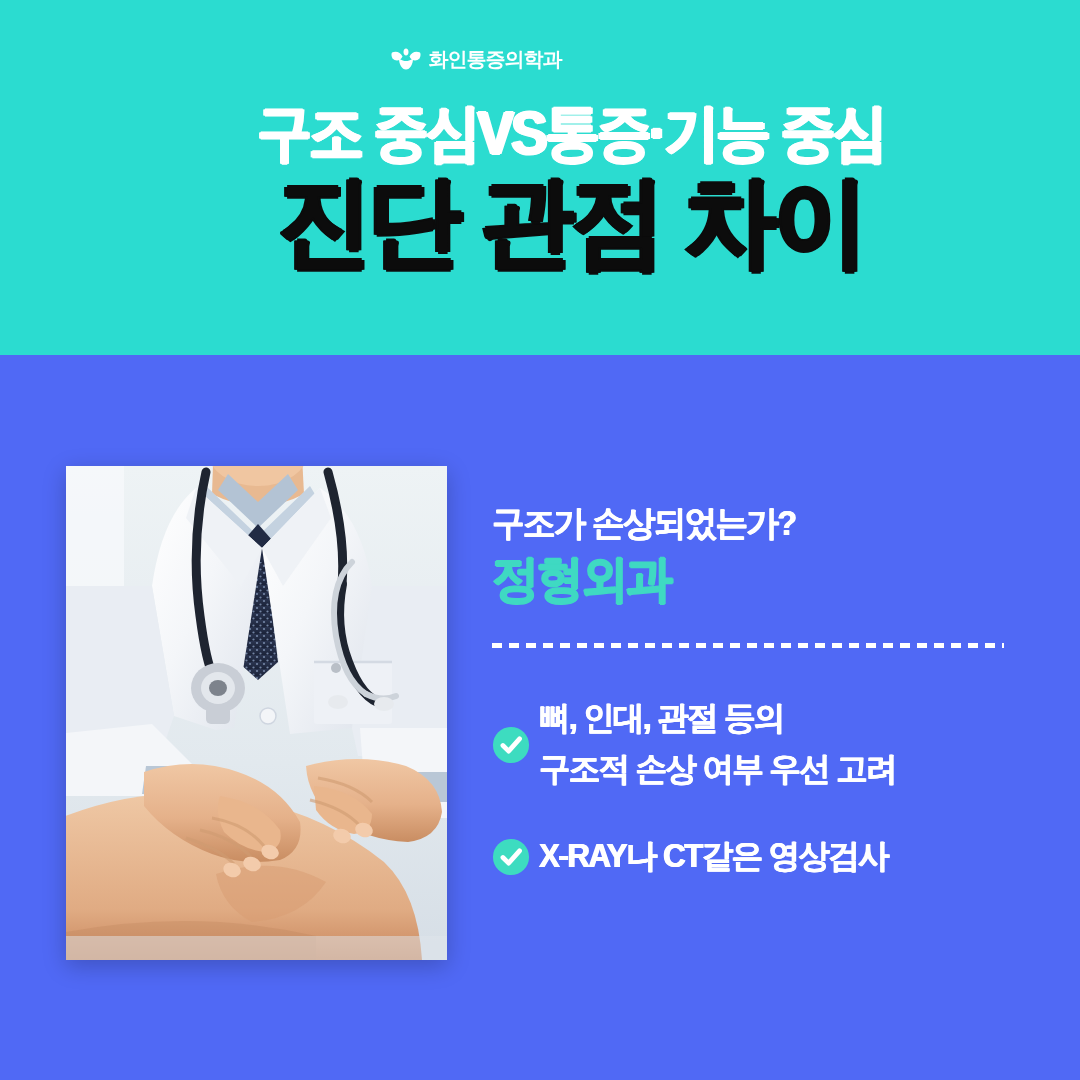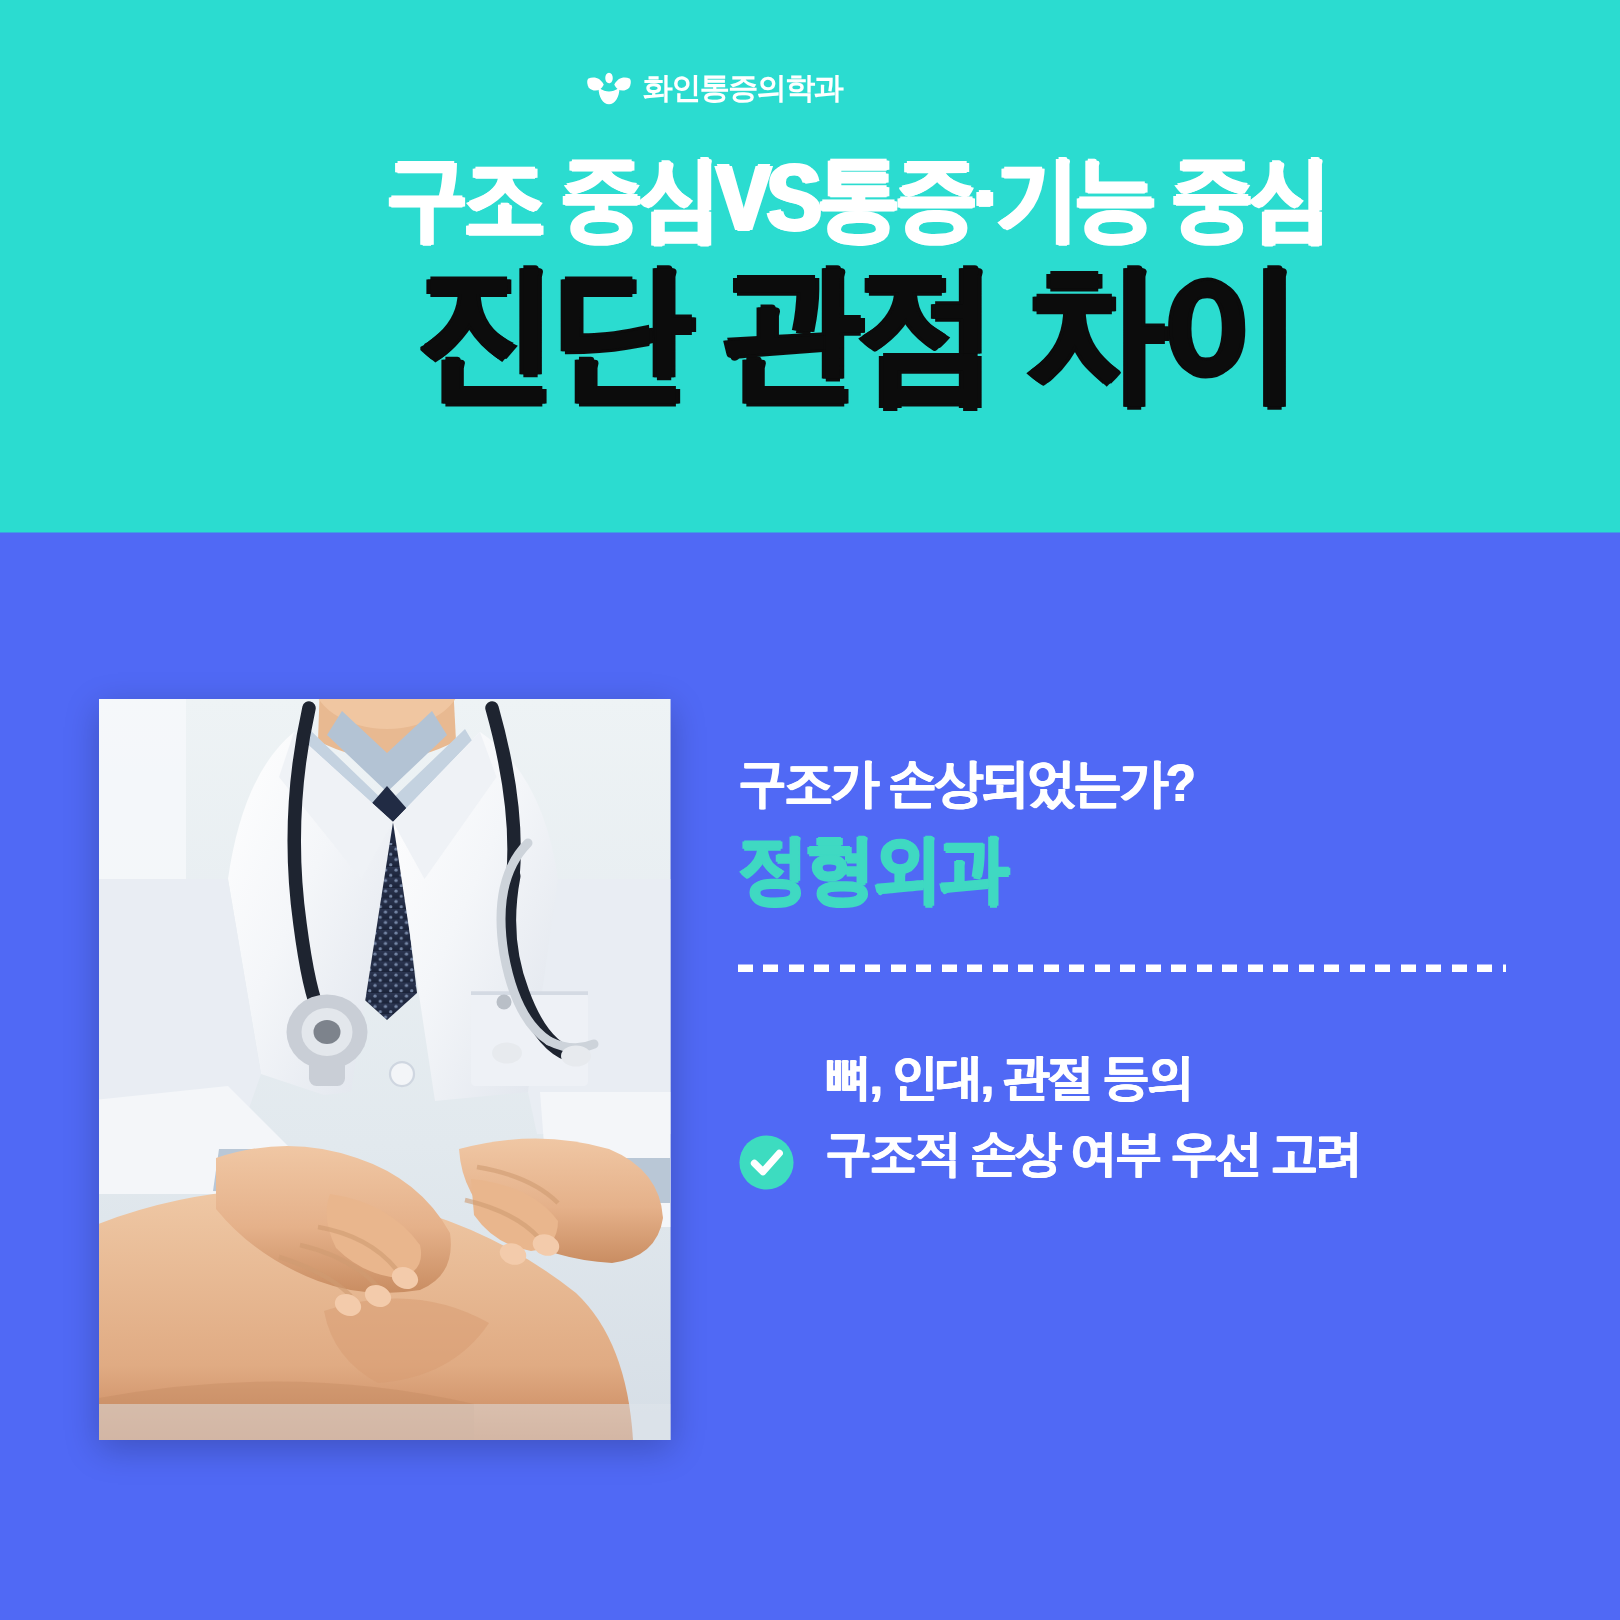--- a/index.html
+++ b/index.html
@@ -79,21 +79,21 @@
     text-shadow:1.2px 0 0 #3fd9c2, -1.2px 0 0 #3fd9c2, 0 1px 0 #3fd9c2, 0 -1px 0 #3fd9c2;
   }
 
   .divider{
     margin-top:36px; width:512px; height:5px;
     background-image:repeating-linear-gradient(
       to right, #ffffff 0px, #ffffff 10px, rgba(255,255,255,0) 10px, rgba(255,255,255,0) 17px);
   }
 
   .bullets{ margin-top:44px; }
-  .bullet{ display:flex; align-items:flex-end; gap:20px; margin-bottom:36px; }
+  .bullet{ display:flex; align-items:center; gap:9px; margin-bottom:36px; }
   .check-icon{ flex:0 0 auto; width:38px; height:38px; margin-top:4px; display:block; }
   .bullet-text{
     color:#ffffff; font-size:33px; font-weight:700;
     letter-spacing:-1.6px; line-height:1.55;
     transform:scaleX(0.95); transform-origin:left top;
     text-shadow:0.6px 0 0 #fff, -0.6px 0 0 #fff;
   }
   .bullet-text .l2{ display:block; }
 </style>
 </head>
@@ -240,15 +240,24 @@
       <svg class="check-icon" viewBox="0 0 40 40">
         <circle cx="20" cy="20" r="19" fill="#3ddcc0"></circle>
         <path d="M11.5 20.5 L17.5 26.5 L29 13.5" stroke="#ffffff" stroke-width="5" fill="none" stroke-linecap="round" stroke-linejoin="round"></path>
       </svg>
       <div class="bullet-text">
         <span>뼈, 인대, 관절 등의</span>
         <span class="l2">구조적 손상 여부 우선 고려</span>
       </div>
     </div>
 
+    <div class="bullet">
+      <svg class="check-icon" viewBox="0 0 40 40">
+        <circle cx="20" cy="20" r="19" fill="#3ddcc0"></circle>
+        <path d="M11.5 20.5 L17.5 26.5 L29 13.5" stroke="#ffffff" stroke-width="5" fill="none" stroke-linecap="round" stroke-linejoin="round"></path>
+      </svg>
+      <div class="bullet-text">
+        <span>X-RAY나 CT같은 영상검사</span>
+      </div>
+    </div>
 
   </div>
 </div>
 
 </body></html>

